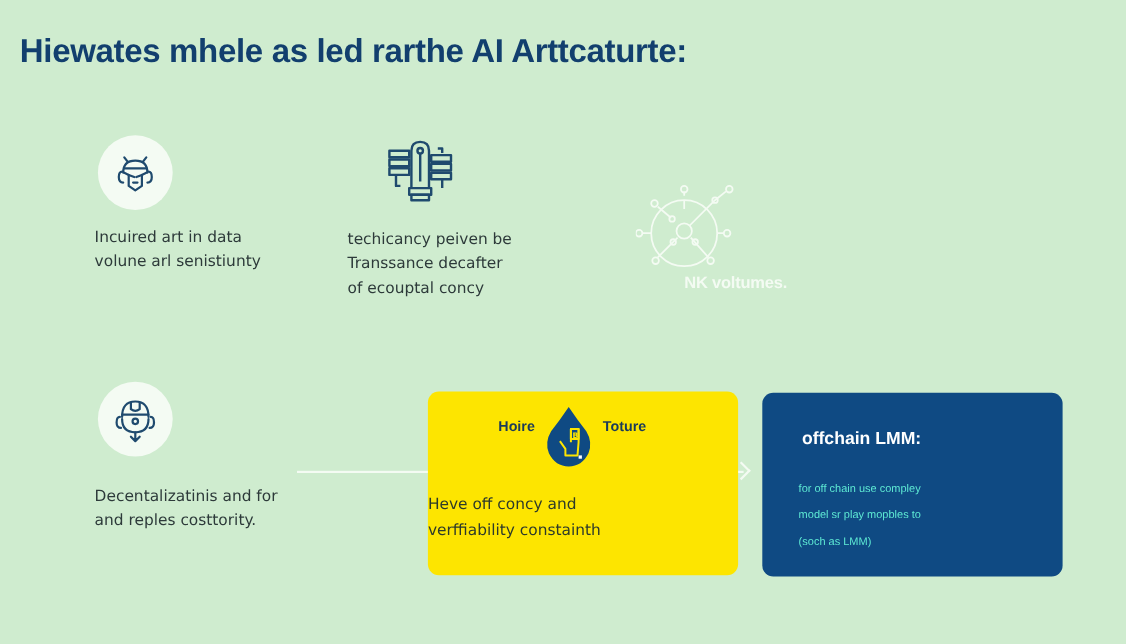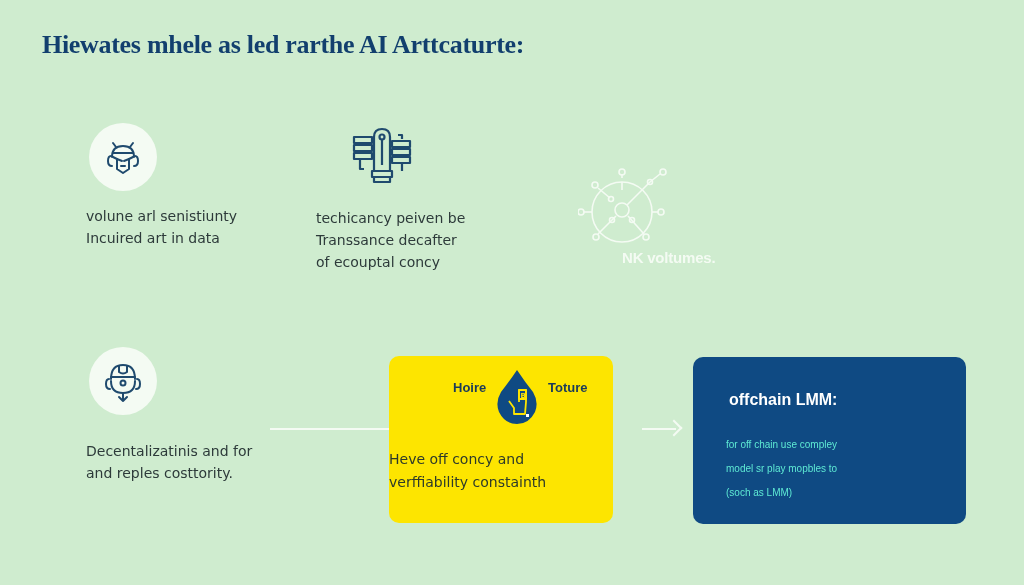--- a/index.html
+++ b/index.html
@@ -3,43 +3,43 @@
 <meta charset="utf-8">
 <style>
   html, body { margin: 0; padding: 0; }
   body {
     width: 1024px; height: 585px; overflow: hidden;
     background: #cfeccf;
     font-family: "Liberation Sans", "DejaVu Sans", sans-serif;
     position: relative;
   }
   .title {
-    position: absolute; left: 42px; top: 30px;
-    font-family: Liberation Serif, serif;
-    font-weight: bold; font-size: 26px; color: #123f6e;
+    position: absolute; left: 18px; top: 30px;
+    font-family: Liberation Sans, sans-serif;
+    font-weight: bold; font-size: 30px; color: #123f6e;
     letter-spacing: -0.3px; white-space: nowrap;
   }
   .icon-circle {
     position: absolute; width: 68px; height: 68px; border-radius: 50%;
     background: #f4fbf3; display: flex; align-items: center; justify-content: center;
   }
   .caption {
     position: absolute; font-size: 14px; color: #2d3a3a; line-height: 22px;
     font-family: "DejaVu Sans", sans-serif;
   }
   .bare-icon { position: absolute; }
   .nk-label {
     position: absolute; left: 578px; top: 249px;
     font-weight: bold; font-size: 15px; color: #f4fbf3; letter-spacing: -0.2px; margin-left: 44px;
   }
   .connector {
     position: absolute; height: 2px; background: #f4fbf3;
   }
   .yellow-box {
-    position: absolute; left: 389px; top: 356px; width: 224px; height: 167px;
+    position: absolute; left: 389px; top: 356px; width: 282px; height: 167px;
     background: #fde500; border-radius: 10px;
   }
   .yb-head { position: absolute; top: 24px; font-weight: bold; font-size: 13px; color: #1a3a5a; }
   .yb-body {
     position: absolute; left: 0; right: 0; top: 92px; text-align: left;
     font-family: "DejaVu Sans", sans-serif; font-size: 14px; color: #2d3a2a; line-height: 23px;
   }
   .blue-box {
     position: absolute; left: 693px; top: 357px; width: 249px; height: 167px;
     background: #0f4a83; border-radius: 10px; color: #ffffff; padding-left: 24px;
@@ -60,22 +60,22 @@
   <svg width="40" height="40" viewBox="0 0 40 40" fill="none" stroke="#1f4a6e" stroke-width="2" stroke-linecap="round" stroke-linejoin="round">
     <path d="M10 6 L13 10 M30 6 L27 10"></path>
     <path d="M9 20 Q9 9 20 9 Q31 9 31 20"></path>
     <path d="M10 16 H30"></path>
     <path d="M8 19 Q5 19 5 24 Q5 29 9 29 M32 19 Q35 19 35 24 Q35 29 31 29"></path>
     <path d="M10 20 L14 22 L14 32 L20 36 L26 32 L26 22 L30 20"></path>
     <path d="M14 22 L19 24 M26 22 L21 24 M18 29 H22"></path>
   </svg>
 </div>
 <div class="caption" style="left:86px; top:205px;">
+  <div>Incuired art in data</div>
   <div>volune arl senistiunty</div>
-  <div>Incuired art in data</div>
 </div>
 
 <svg class="bare-icon" style="left:350px; top:125px;" width="66" height="60" viewBox="0 0 66 60" fill="none" stroke="#1f4a6e" stroke-width="2.2" stroke-linejoin="round">
   <rect x="4" y="12" width="18" height="6"></rect>
   <rect x="4" y="20" width="18" height="6"></rect>
   <rect x="4" y="28" width="18" height="6"></rect>
   <rect x="42" y="16" width="18" height="6"></rect>
   <rect x="42" y="24" width="18" height="6"></rect>
   <rect x="42" y="32" width="18" height="6"></rect>
   <path d="M24 46 V12 Q24 4 32 4 Q40 4 40 12 V46"></path>

